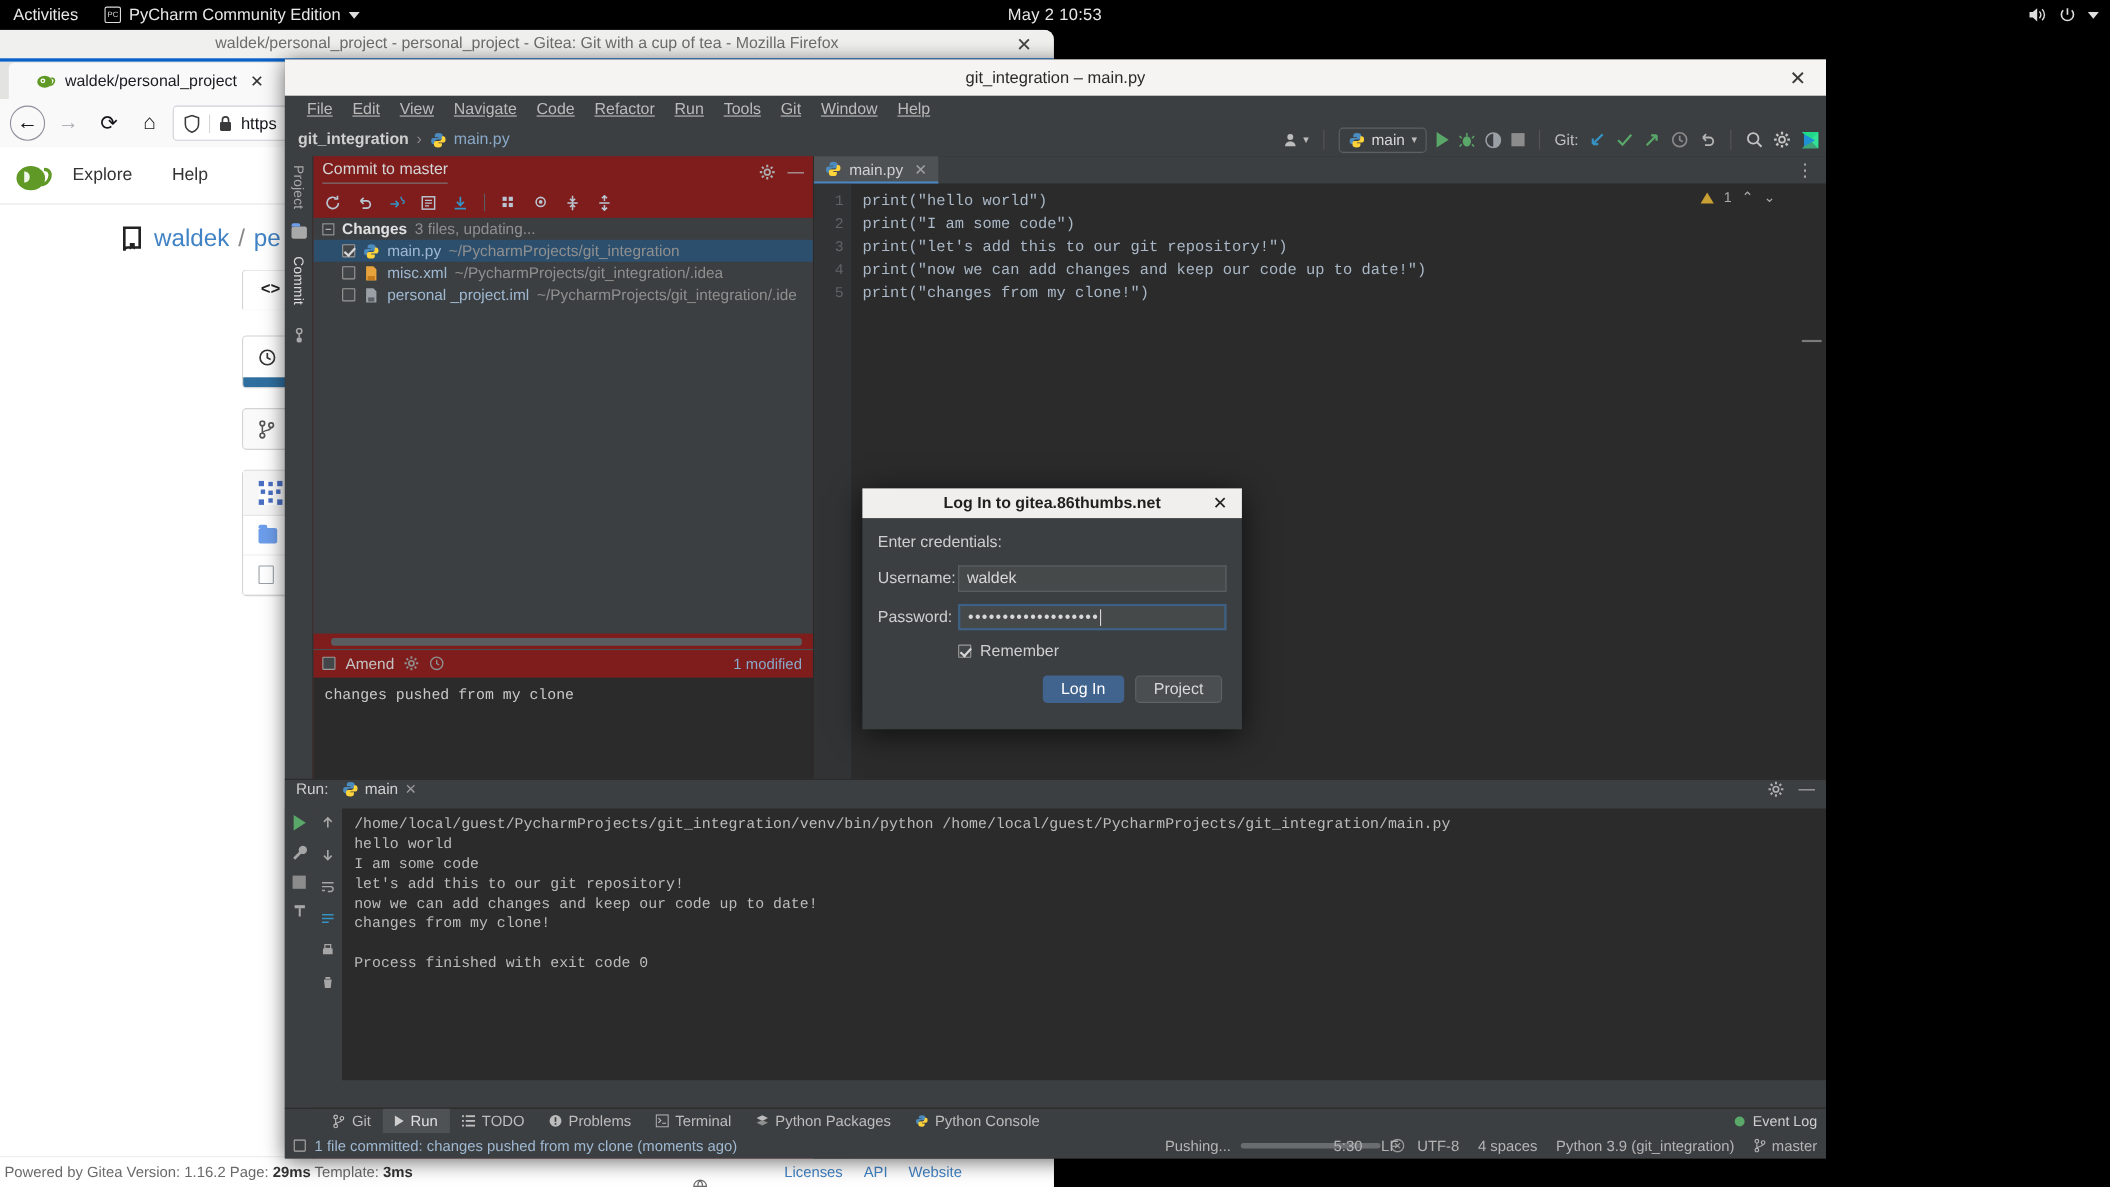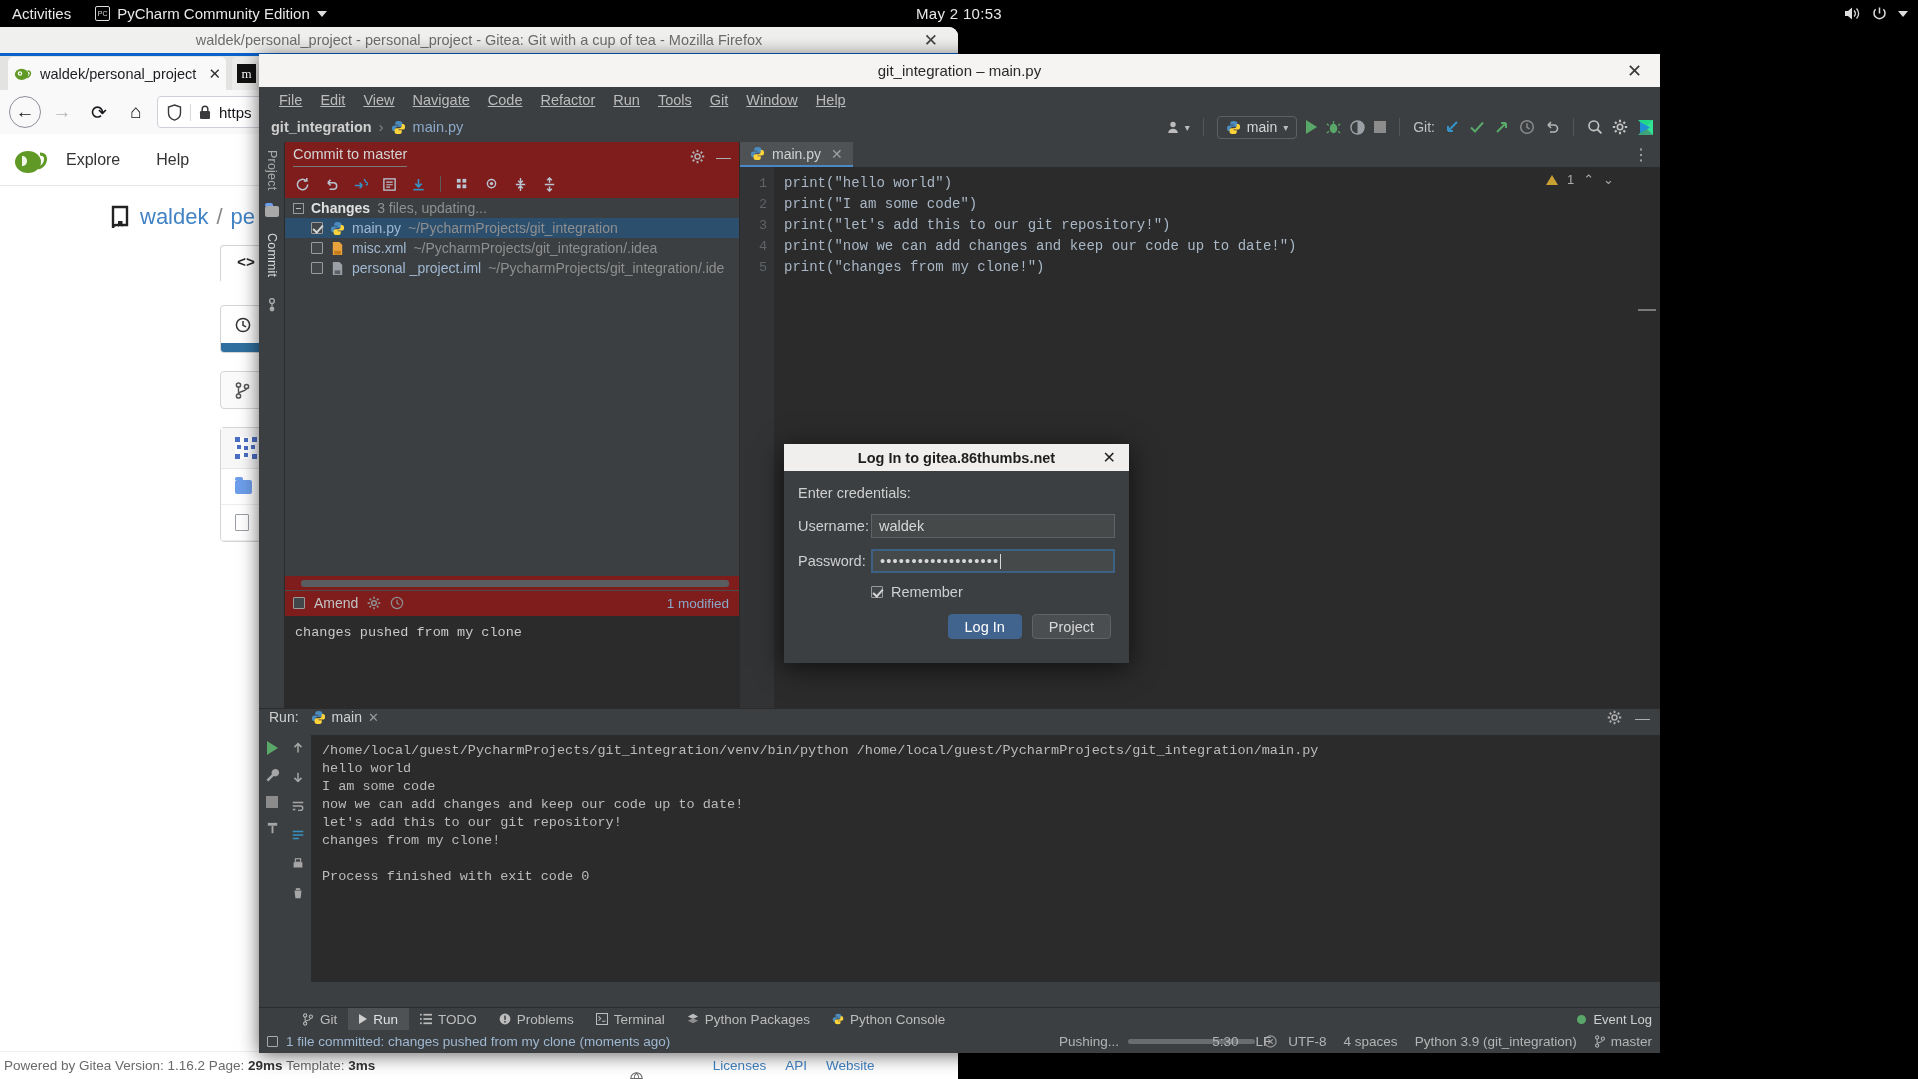--- a/index.html
+++ b/index.html
@@ -12,21 +12,21 @@
   #gnome-bar .gb-clock{position:absolute;left:50%;transform:translateX(-50%);font-size:15px;letter-spacing:.3px;}
   #gnome-bar .gb-right{position:absolute;right:10px;display:flex;align-items:center;gap:11px;}
   .pc-ic{width:15px;height:15px;border:1.6px solid #ddd;border-radius:2px;display:inline-block;position:relative;font-size:7px;color:#ddd;line-height:13px;text-align:center;}
   .caret-d{width:0;height:0;border-left:5px solid transparent;border-right:5px solid transparent;border-top:6px solid #ddd;display:inline-block;}
 
   
   #firefox{position:absolute;left:0;top:27px;width:958px;height:1052px;background:#f9f9f9;border-top-right-radius:9px;overflow:hidden;}
   #ff-title{height:26px;background:#f0f0ef;color:#6d6d6d;font-size:14.5px;display:flex;align-items:center;justify-content:center;position:relative;}
   #ff-title .ff-close{position:absolute;right:20px;color:#444;font-size:17px;}
   #ff-tabs{height:37px;background:#e3e3e1;display:flex;align-items:flex-end;padding-left:8px;border-top:3px solid #0a61c9;position:relative;}
-  .ff-tab{height:33px;display:flex;align-items:center;gap:8px;padding:0 5px;font-size:14.5px;color:#1c1b22;border-radius:5px 5px 0 0;}
+  .ff-tab{height:33px;display:flex;align-items:center;gap:8px;padding:0 24px;font-size:14.5px;color:#1c1b22;border-radius:5px 5px 0 0;}
   .ff-tab.active{background:#f9f9f9;}
   .ff-tab.inactive{background:#ededeb;}
   .ff-tab .tclose{color:#333;font-size:15px;margin-left:4px;}
   .gitea-cup{width:19px;height:17px;}
   #ff-nav{height:44px;background:#f9f9f9;display:flex;align-items:center;gap:5px;padding:0 9px;}
   .nav-btn{width:32px;height:32px;border-radius:50%;display:flex;align-items:center;justify-content:center;color:#15141a;font-size:19px;}
   .nav-btn.circled{border:1.4px solid #8f8f9d;}
   .nav-btn.dim{color:#b1b1ba;}
   #urlbar{flex:1;height:32px;background:#fff;border:1px solid #cfcfd8;border-radius:4px;display:flex;align-items:center;padding:0 9px;gap:8px;font-size:15px;color:#15141a;overflow:hidden;}
   #urlbar .sep{width:1px;height:17px;background:#d7d7db;}
@@ -653,22 +653,22 @@
           </svg>
         <svg width="14" height="14" viewBox="0 0 16 16">
             <path d="M4 5h8l-1 9H5z" fill="#a6a6a6"></path>
             <rect x="5.5" y="2.5" width="5" height="2" fill="#a6a6a6"></rect>
           </svg>
       </div>
       <div id="console">
         <div class="l path">/home/local/guest/PycharmProjects/git_integration/venv/bin/python /home/local/guest/PycharmProjects/git_integration/main.py</div>
         <div class="l">hello world</div>
         <div class="l">I am some code</div>
+        <div class="l">let's add this to our git repository!</div>
         <div class="l">now we can add changes and keep our code up to date!</div>
-        <div class="l">let's add this to our git repository!</div>
         <div class="l">changes from my clone!</div>
         <div class="l"></div>
         <div class="l">Process finished with exit code 0</div>
       </div>
     </div>
   </div>
 
   <div id="tw-bar">
     <div class="tb">
       <svg width="12" height="13" viewBox="0 0 14 16">

